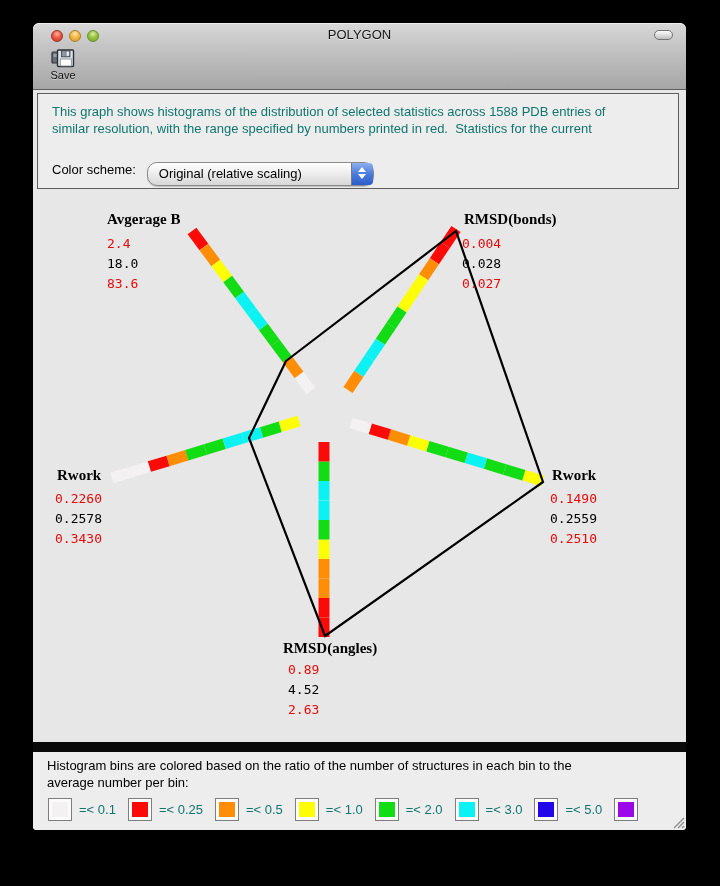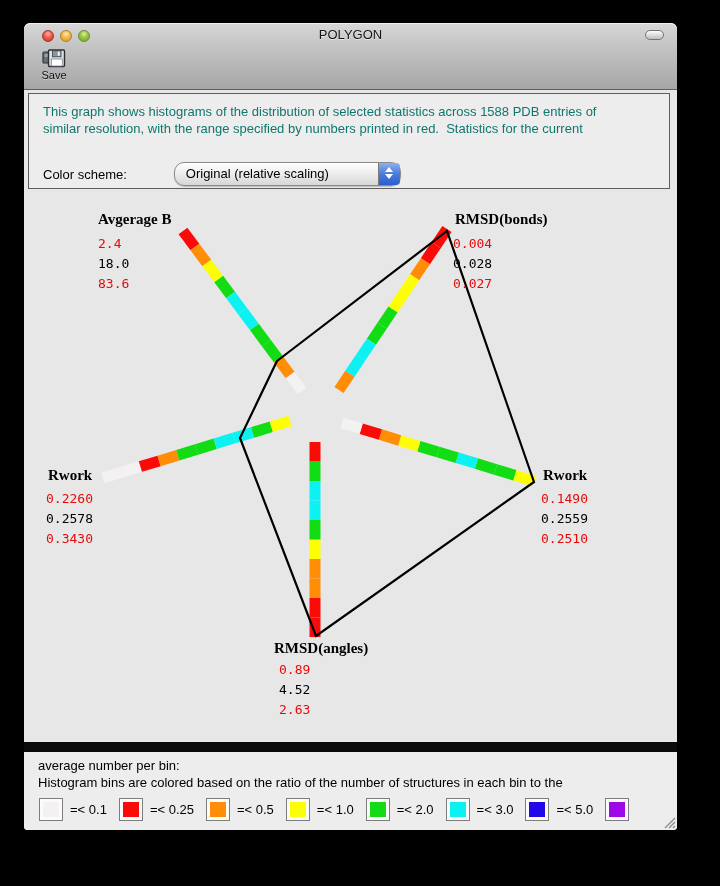--- a/index.html
+++ b/index.html
@@ -1,17 +1,17 @@
 <!DOCTYPE html>
 <html><head>
 <meta charset="utf-8">
 <style>
   html,body{margin:0;padding:0;background:#000;width:720px;height:886px;position:relative;
     font-family:"Liberation Sans",sans-serif;}
-  .window{position:absolute;left:24px;top:23px;width:653px;height:807px;background:#e8e7e7;
+  .window{position:absolute;left:33px;top:23px;width:653px;height:807px;background:#e8e7e7;
     border-radius:6px 6px 4px 4px;overflow:hidden;}
   
   .chrome{position:absolute;top:0;left:0;right:0;height:66px;
     background:linear-gradient(#d8d8d8,#c7c7c7 30%,#a6a6a6);border-bottom:1px solid #5f5f5f;
     border-radius:6px 6px 0 0;box-shadow:inset 0 1px 0 #efefef;}
   .titlebar{position:absolute;top:0;left:0;right:0;height:22px;}
   .win-title{position:absolute;left:0;right:0;top:0;height:22px;line-height:23px;text-align:center;
     font-size:13px;color:#151515;text-shadow:0 1px 0 rgba(255,255,255,.55);}
   .lights{position:absolute;left:18px;top:7px;display:flex;gap:6px;}
   .light{width:12px;height:12px;border-radius:50%;box-sizing:border-box;}
@@ -22,21 +22,21 @@
     border-radius:5px;background:linear-gradient(#fdfdfd,#bfbfbf);}
   .save-btn{position:absolute;left:14px;top:26px;width:32px;text-align:center;cursor:default;}
   .save-btn .icon{display:block;margin:0 auto;}
   .save-label{display:block;font-size:11px;color:#111;margin-top:1px;text-shadow:0 1px 0 rgba(255,255,255,.4);}
   
   .content{position:absolute;top:67px;left:0;right:0;bottom:0;background:#e8e7e7;}
   .desc-panel{position:absolute;left:4px;top:3px;width:642px;height:96px;background:#eeeded;
     border:1px solid #5e5e5e;box-sizing:border-box;}
   .desc-text{position:absolute;left:14px;top:9px;font-size:13px;line-height:17px;color:#0f766e;}
   .desc-line{white-space:pre;}
-  .scheme-row{position:absolute;left:14px;top:68px;display:flex;align-items:center;gap:36px;}
+  .scheme-row{position:absolute;left:14px;top:68px;display:flex;}
   .scheme-label{font-size:13px;color:#000;margin-right:11px;}
   .popup{position:relative;width:227px;height:24px;border:1px solid #8a8a8a;border-radius:10px;
     background:linear-gradient(#ffffff,#ececec 50%,#d7d7d7);box-sizing:border-box;
     box-shadow:0 1px 1px rgba(0,0,0,.2);}
   .popup-value{position:absolute;left:11px;top:0;line-height:22px;font-size:13px;color:#000;}
   .stepper{position:absolute;right:0;top:0;bottom:0;width:21px;border-radius:0 4px 4px 0;
     background:linear-gradient(#8db1f0,#4a7bdd 50%,#2c5ec9);border-left:1px solid #7a7a7a;}
   .tri-up{width:0;height:0;border-left:4px solid transparent;border-right:4px solid transparent;
     border-bottom:5px solid #fff;margin:4px auto 2px;}
   .tri-down{width:0;height:0;border-left:4px solid transparent;border-right:4px solid transparent;
@@ -51,21 +51,21 @@
   
   .separator{position:absolute;left:0;right:0;top:652px;height:10px;background:#0a0a0a;}
   .footer{position:absolute;left:0;right:0;top:662px;bottom:0;background:#eeeded;}
   .footer-text{position:absolute;left:14px;top:5px;font-size:13px;line-height:17px;color:#000;}
   .footer-line{white-space:pre;}
   .legend-row{position:absolute;left:15px;top:46px;display:flex;align-items:center;}
   .legend-item{display:flex;align-items:center;margin-right:12px;}
   .swatch{width:24px;height:23px;border:1px solid #7d7d7d;background:#fcfbfb;box-sizing:border-box;
     padding:3px;}
   .swatch-fill{width:100%;height:100%;}
-  .legend-label{font-size:13px;color:#000000;margin-left:7px;white-space:pre;}
+  .legend-label{font-size:13px;color:#0f766e;margin-left:7px;white-space:pre;}
   .grip{position:absolute;right:1px;bottom:1px;}
 </style>
 </head>
 <body>
 
 <div class="window">
 
   <div class="chrome">
     <div class="titlebar">
       <div class="lights">
@@ -183,22 +183,22 @@
           <div class="axis-val val-red" style="left: 22px; top: 299px;">0.2260</div>
           <div class="axis-val " style="left: 22px; top: 319px;">0.2578</div>
           <div class="axis-val val-red" style="left: 22px; top: 339px;">0.3430</div>
         </div>
     </div>
 
     <div class="separator"></div>
 
     <div class="footer">
       <div class="footer-text">
+        <div class="footer-line">Histogram bins are colored based on the ratio of the number of structures in each bin to the</div>
         <div class="footer-line">average number per bin:</div>
-        <div class="footer-line">Histogram bins are colored based on the ratio of the number of structures in each bin to the</div>
       </div>
       <div class="legend-row" id="legend-row">
           <div class="legend-item">
             <span class="swatch" style="display: inline-block;">
               <span class="swatch-fill" style="display: block; background: rgb(243, 241, 241);"></span>
             </span>
             <span class="legend-label">=&lt; 0.1</span>
           </div>
           <div class="legend-item">
             <span class="swatch" style="display: inline-block;">

